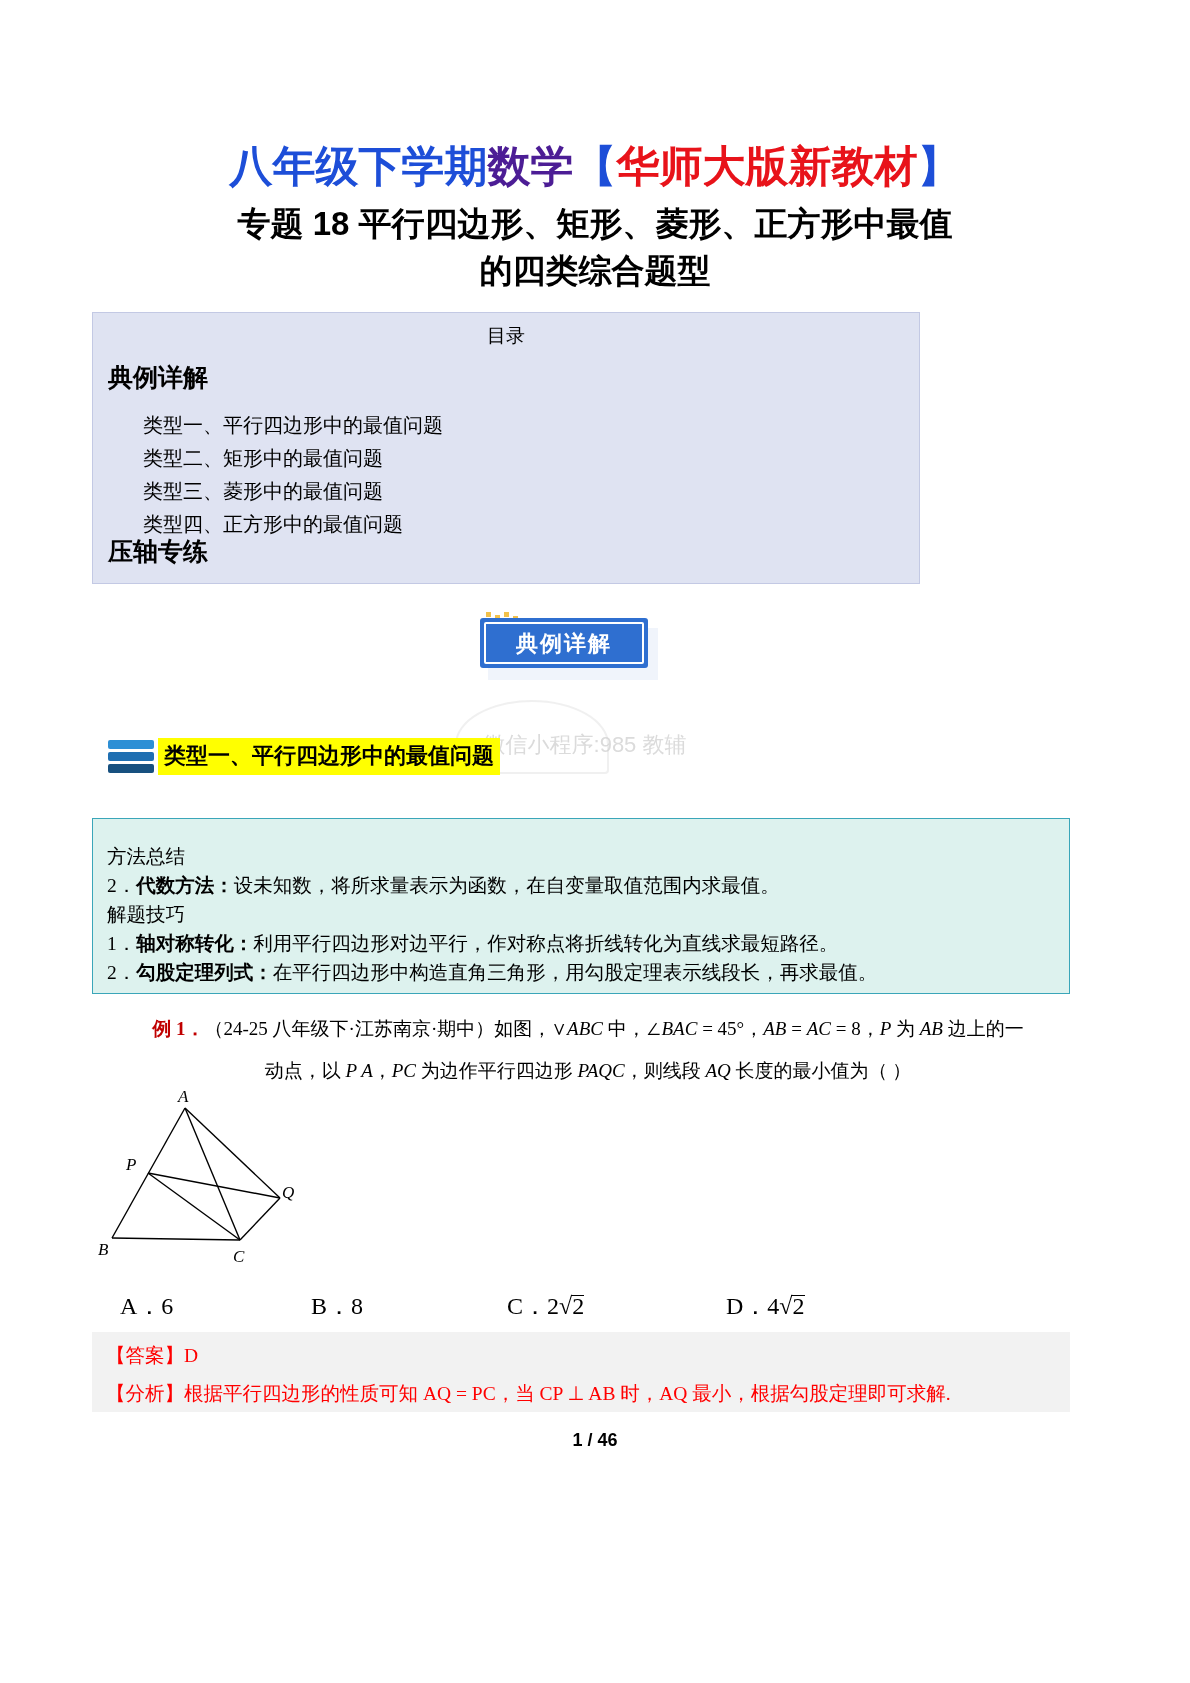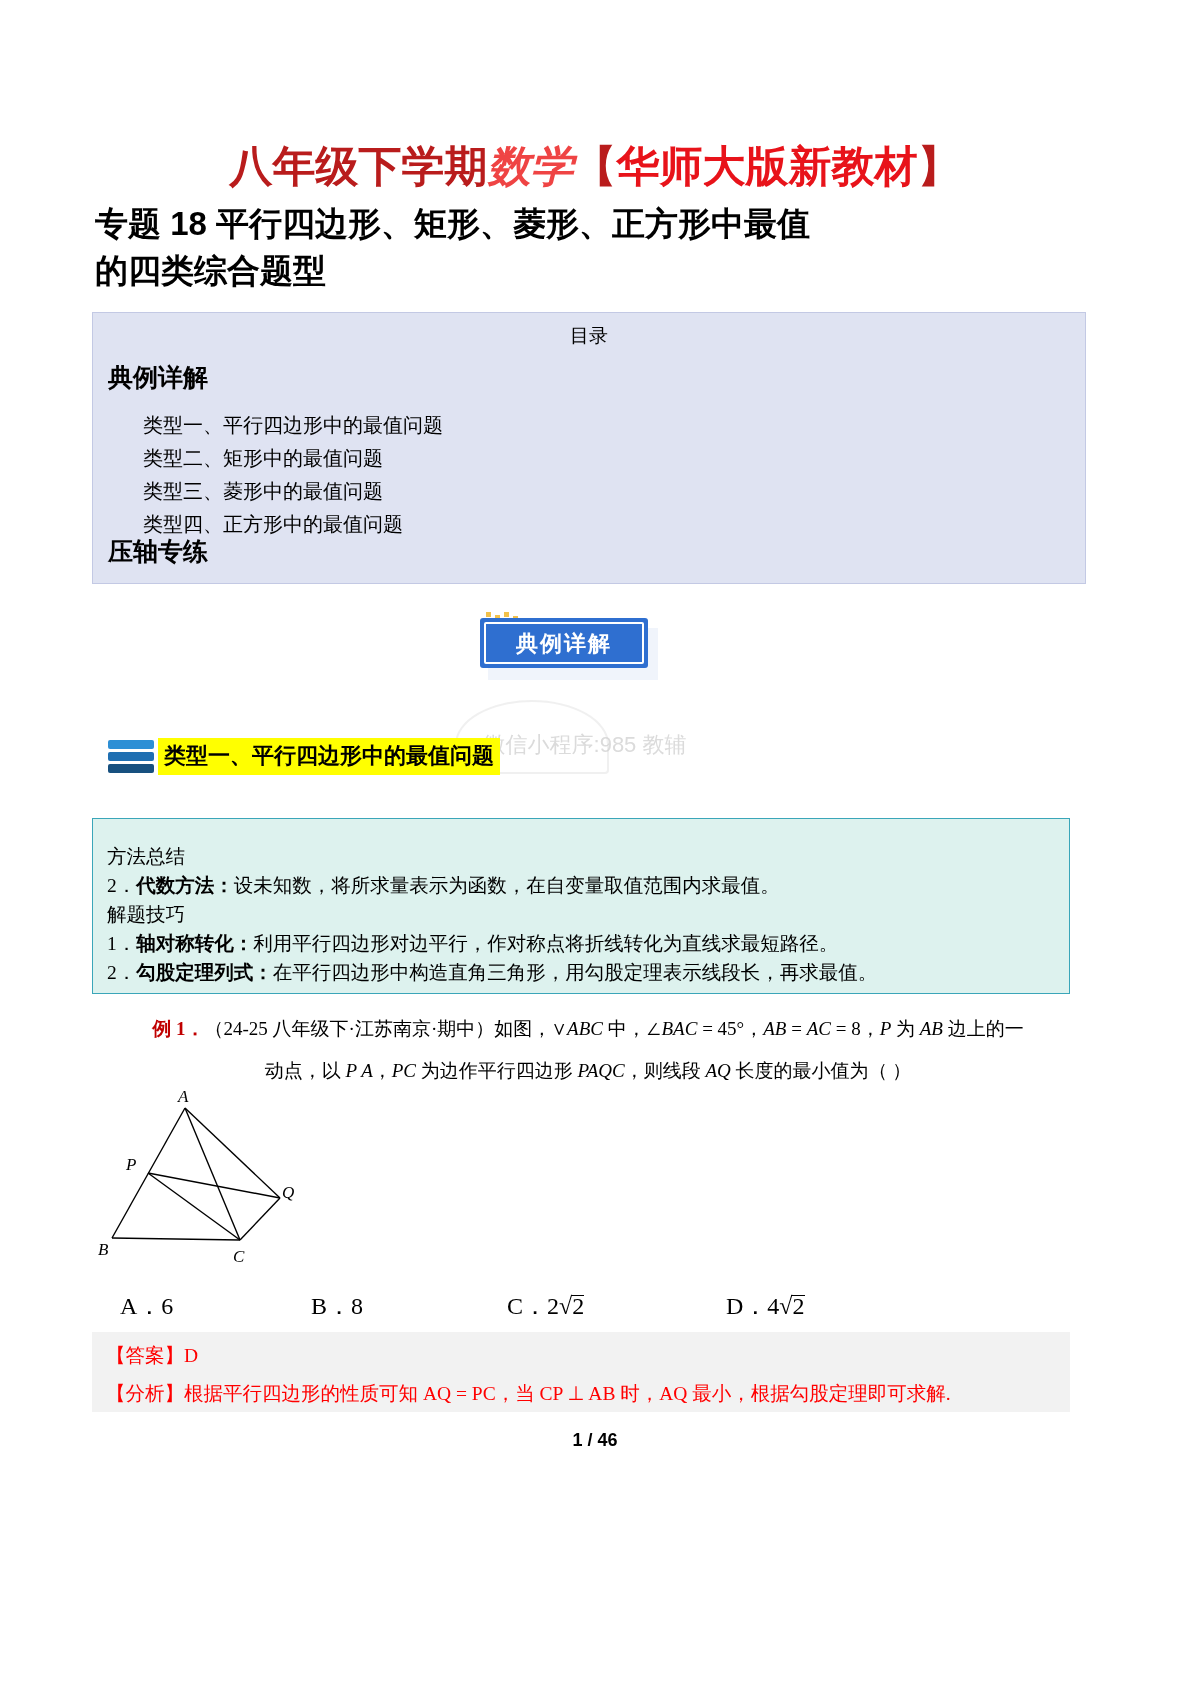--- a/index.html
+++ b/index.html
@@ -27,41 +27,41 @@
     position: absolute;
     left: 0; top: 138px;
     width: 1190px;
     text-align: center;
     font-family: "Liberation Sans", sans-serif;
     font-weight: bold;
     font-size: 43px;
     letter-spacing: 0px;
     white-space: nowrap;
   }
-  .t-black { color: #b91c1c; }
-  .t-blue  { color: #ef4444; font-style: italic; }
+  .t-black { color: #1d4ed8; }
+  .t-blue  { color: #4c1d95; }
   .t-red   { color: #e8131a; }
 
   .title-sub {
     position: absolute;
     left: 95px; top: 200px;
     width: 1000px;
-    text-align: left;
+    text-align: center;
     font-family: "Liberation Sans", sans-serif;
     font-weight: bold;
     font-size: 33px;
     line-height: 47px;
     color: #000;
   }
 
   
   .toc {
     position: absolute;
     left: 92px; top: 312px;
-    width: 994px;
+    width: 828px;
     height: 272px;
     background: #dfe3f2;
     border: 1px solid #c3c9e4;
     box-sizing: border-box;
   }
   .toc-head {
     text-align: center;
     font-size: 19px;
     margin-top: 10px;
     font-family: "Liberation Sans", sans-serif;

